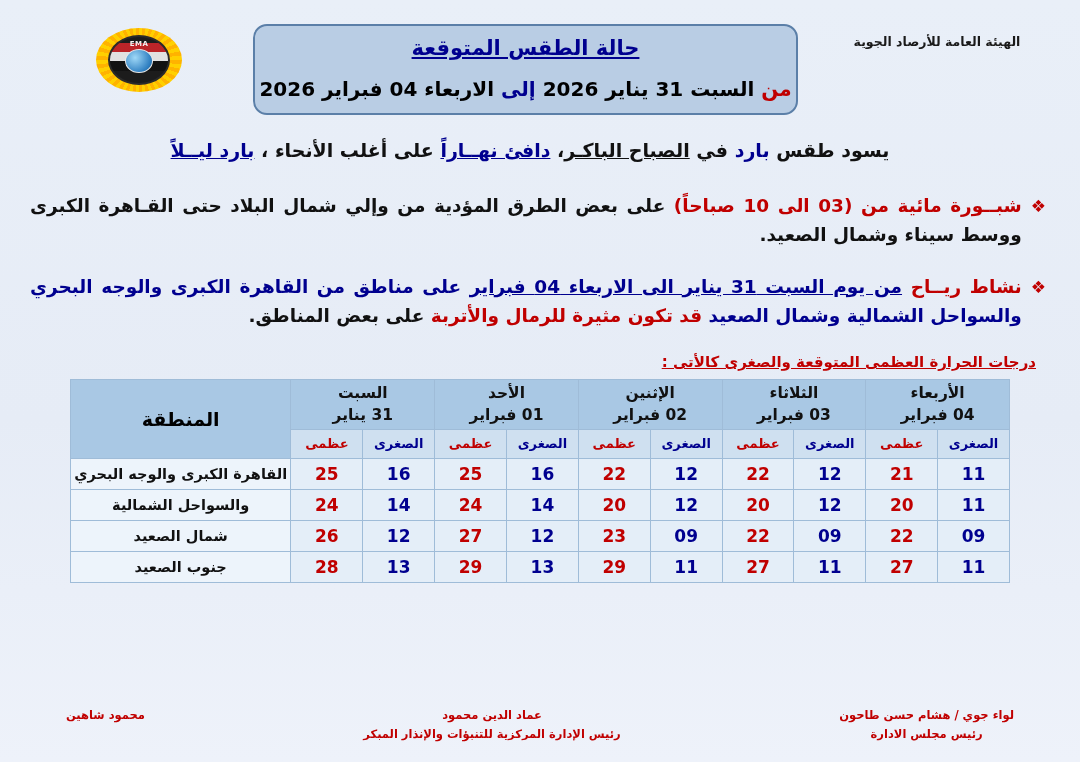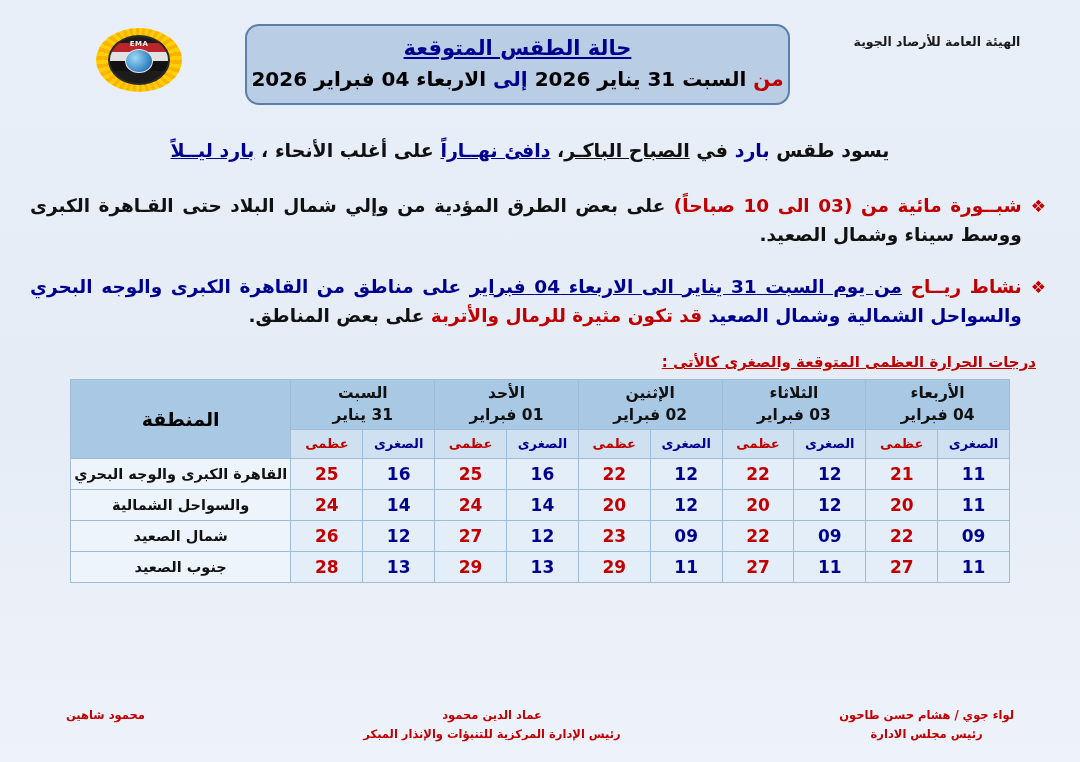--- a/index.html
+++ b/index.html
@@ -77,39 +77,39 @@
     transform: translateX(-50%);
     font-size: 7px;
     color: #f3f3f3;
     letter-spacing: .5px;
     font-weight: bold;
     direction: ltr;
   }
 
   .title-box {
     position: absolute;
-    right: 290px;
+    right: 282px;
     top: 24px;
     width: 545px;
     box-sizing: border-box;
     padding: 8px 2px 10px;
     background: #b9cde4;
     border: 2px solid #5b7fa8;
     border-radius: 14px;
     text-align: center;
   }
   .title-main {
     font-size: 21px;
     font-weight: bold;
     color: #00008f;
     text-decoration: underline;
     line-height: 1.35;
   }
   .title-sub {
-    margin-top: 4px;
+    margin-top: 14px;
     font-size: 20px;
     font-weight: bold;
     color: #000000;
     line-height: 1.35;
   }
   .title-sub .blue { color: #00008f; }
   .title-sub .red  { color: #c00000; }
 
   .org {
     position: absolute;

